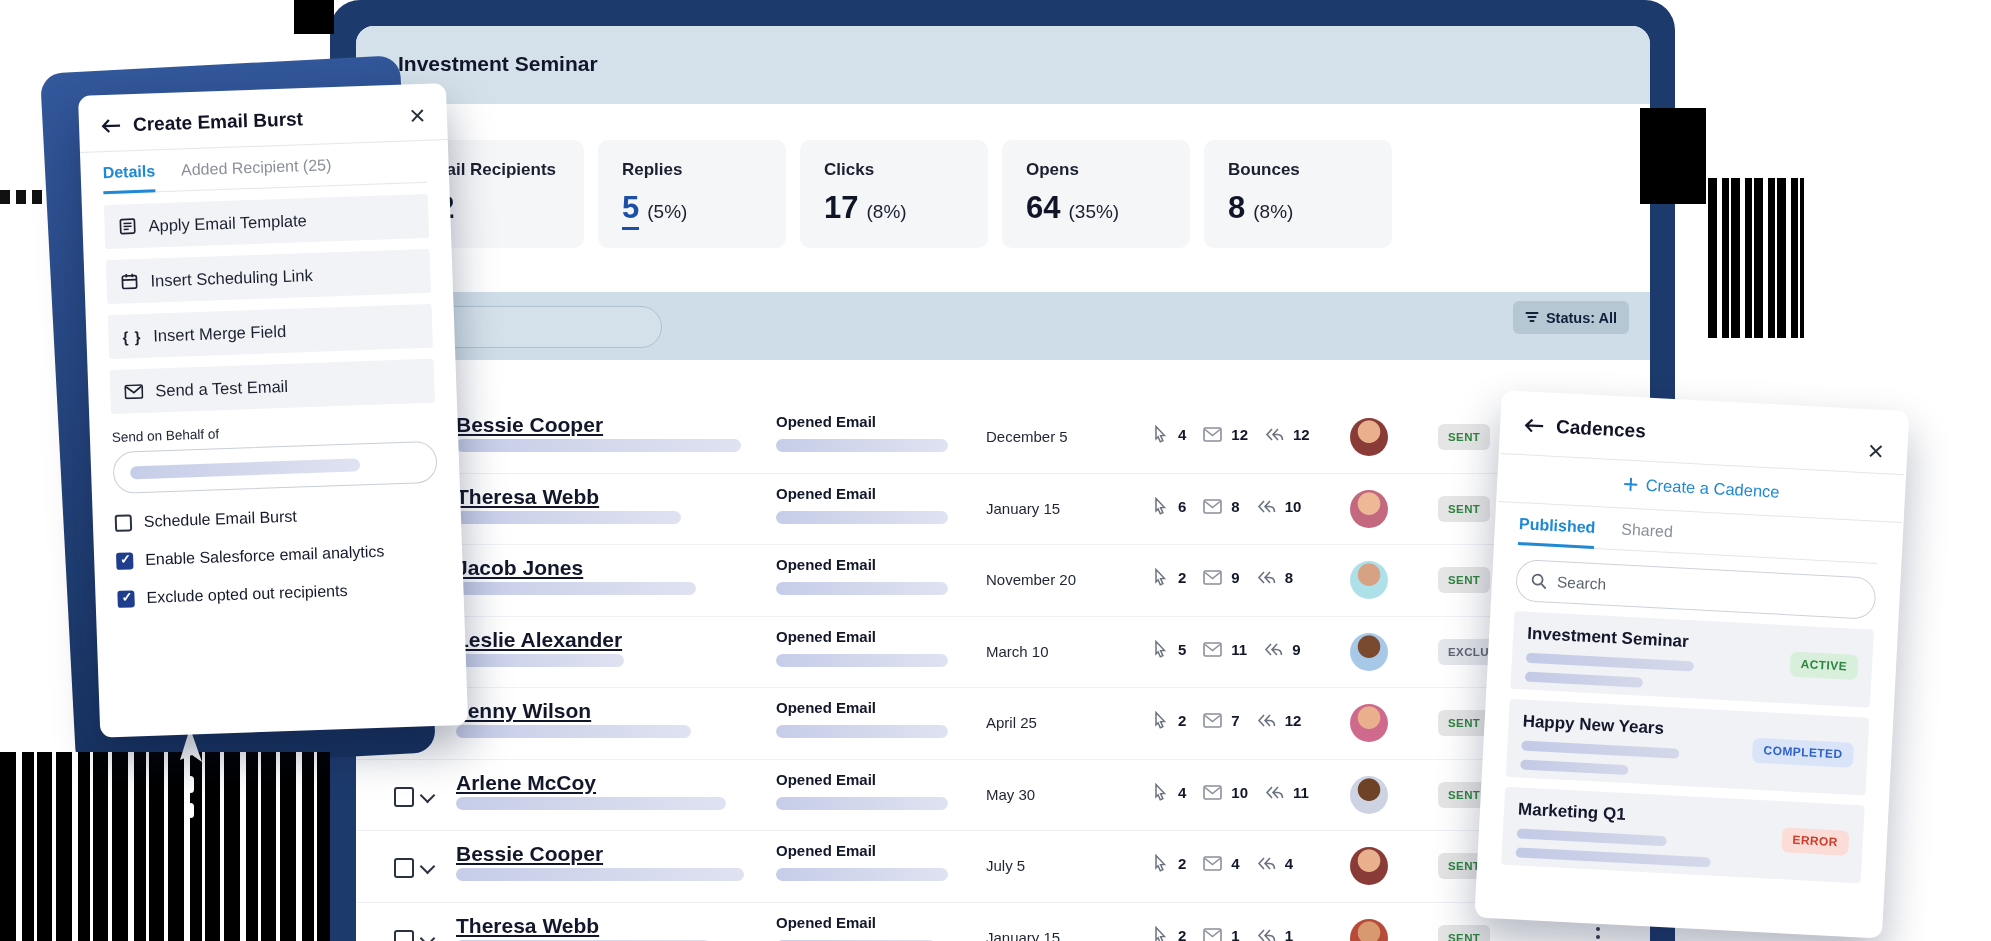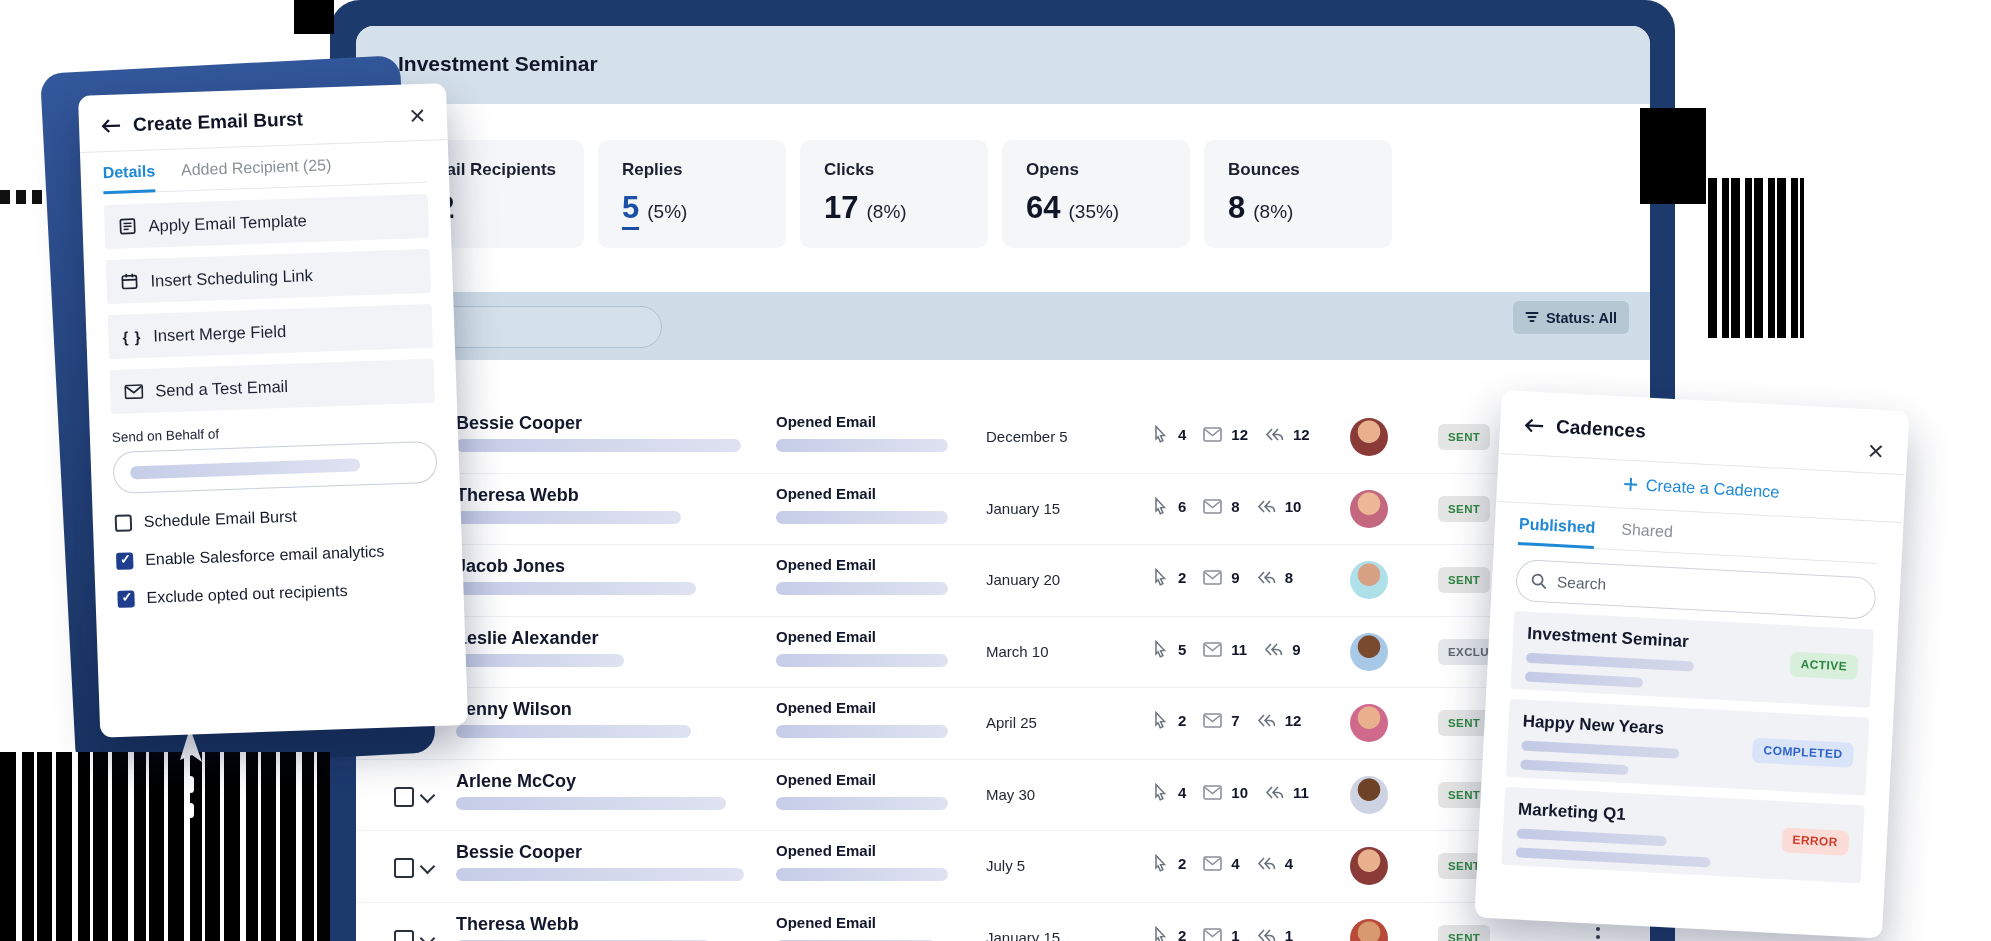--- a/index.html
+++ b/index.html
@@ -32,21 +32,21 @@
   .filter-ico i:nth-child(1){top:0;width:13px;}.filter-ico i:nth-child(2){top:4px;width:9px;}
   .filter-ico i:nth-child(3){top:8px;width:5px;}
   
   .thead{position:absolute;left:0;top:334px;width:1294px;height:42px;background:#1b2a6e;color:#fff;}
   .th{position:absolute;top:12px;font-size:15px;font-weight:500;}
   .rows{position:absolute;left:0;top:376px;width:1294px;}
   .row{position:relative;height:70.5px;background:#fff;border-bottom:1px solid #eef0f5;}
   .cb{position:absolute;left:38px;top:27px;width:16px;height:16px;border:2px solid #2a3140;border-radius:3px;background:#fff;}
   .chev{position:absolute;left:66px;top:30px;width:9px;height:9px;border-right:2px solid #2a3140;
         border-bottom:2px solid #2a3140;transform:rotate(45deg);}
-  .rname{position:absolute;left:100px;top:11px;font-size:18px;font-weight:700;color:#12172b;}
+  .rname{position:absolute;left:100px;top:11px;font-size:21px;font-weight:700;color:#12172b;text-decoration:underline;}
   .ract{position:absolute;left:420px;top:11px;font-size:15px;font-weight:700;color:#12172b;}
   .skel{position:absolute;top:37px;height:13px;border-radius:7px;
         background:linear-gradient(90deg,#c6cde8,#dfe2f1);}
   .rdate{position:absolute;left:630px;top:26px;font-size:15px;color:#1e2433;}
   .rstats{position:absolute;left:796px;top:23px;display:flex;align-items:center;gap:9px;}
   .rstats .num{font-size:15px;font-weight:700;color:#12172b;margin-right:8px;}
   .rstats svg{display:block;}
   .avatar{position:absolute;left:994px;top:16px;width:38px;height:38px;border-radius:50%;}
   .badge{position:absolute;left:1082px;top:22px;height:26px;line-height:26px;padding:0 10px;
          border-radius:6px;font-size:11.5px;font-weight:700;letter-spacing:.4px;}
@@ -225,21 +225,21 @@
         <div class="badge b-sent">SENT</div>
       </div>
 
       <div class="row">
         <span class="cb"></span>
           <span class="chev"></span>
         <div class="rname">Jacob Jones</div>
         <div class="skel" style="left:100px;width:240px"></div>
         <div class="ract">Opened Email</div>
         <div class="skel" style="left:420px;width:172px"></div>
-        <div class="rdate">January 20</div>
+        <div class="rdate">November 20</div>
         <div class="rstats">
           <svg class="icon-svg" width="17" height="19" viewBox="0 0 17 19">
               <path d="M4 1.5 L12.5 10.5 L8.6 10.6 L10.9 15.6 L8.3 16.8 L6.1 11.8 L4 14 Z" fill="#fff" stroke="#6b7280" stroke-width="1.5"></path>
             </svg>
           <span class="num">2</span>
           <svg class="icon-svg" width="19" height="15" viewBox="0 0 19 15">
               <rect x="1" y="1" width="17" height="13" rx="1.5" fill="none" stroke="#8a8f99" stroke-width="1.6"></rect>
               <path d="M2 2.5 L9.5 8.5 L17 2.5" fill="none" stroke="#8a8f99" stroke-width="1.6"></path>
             </svg>
           <span class="num">9</span>

